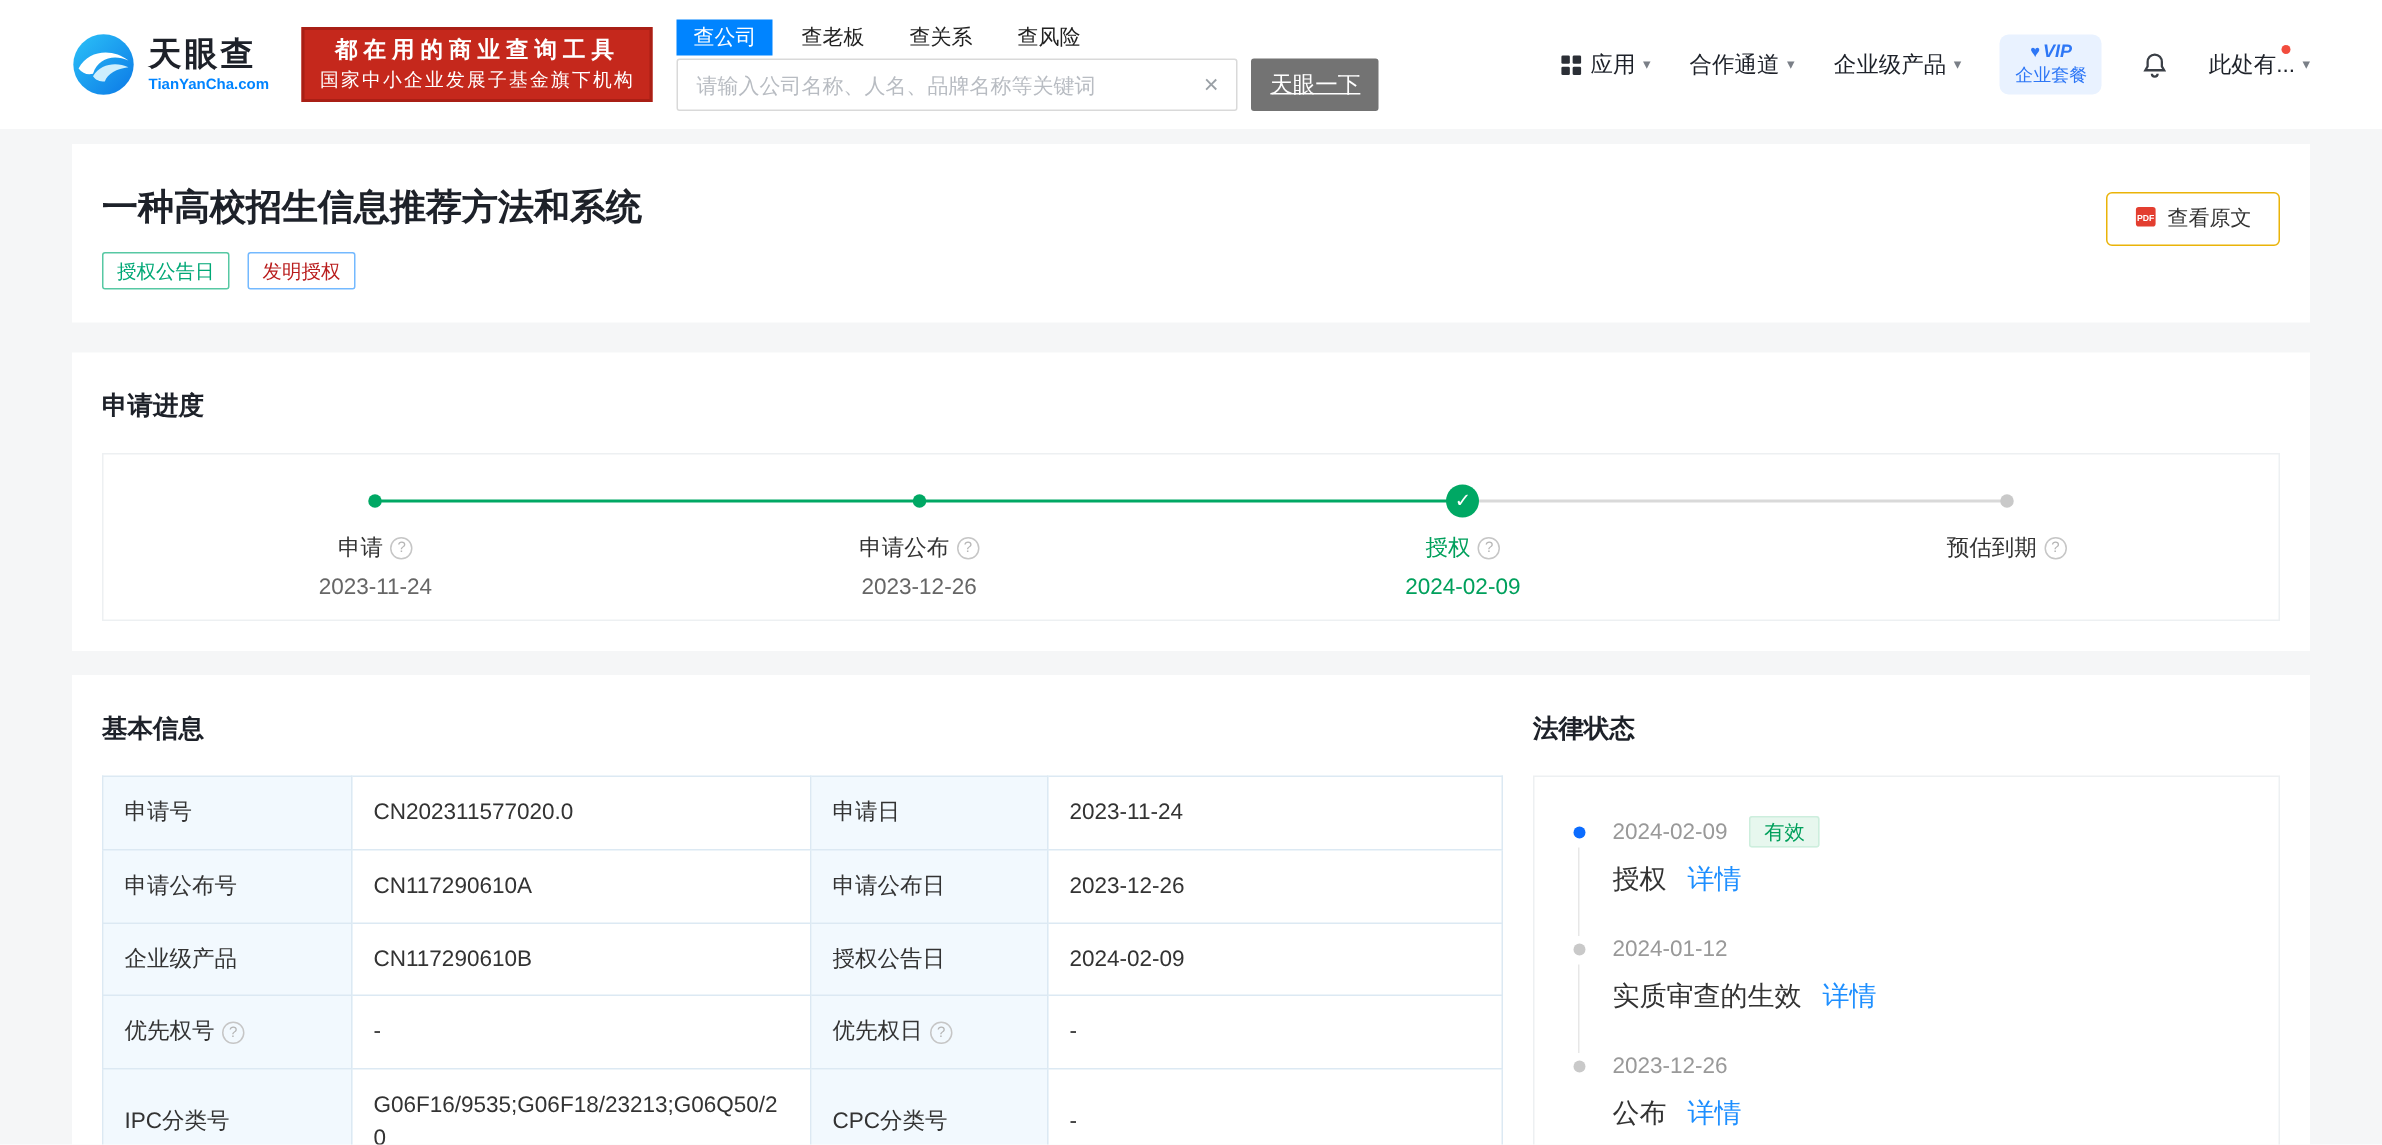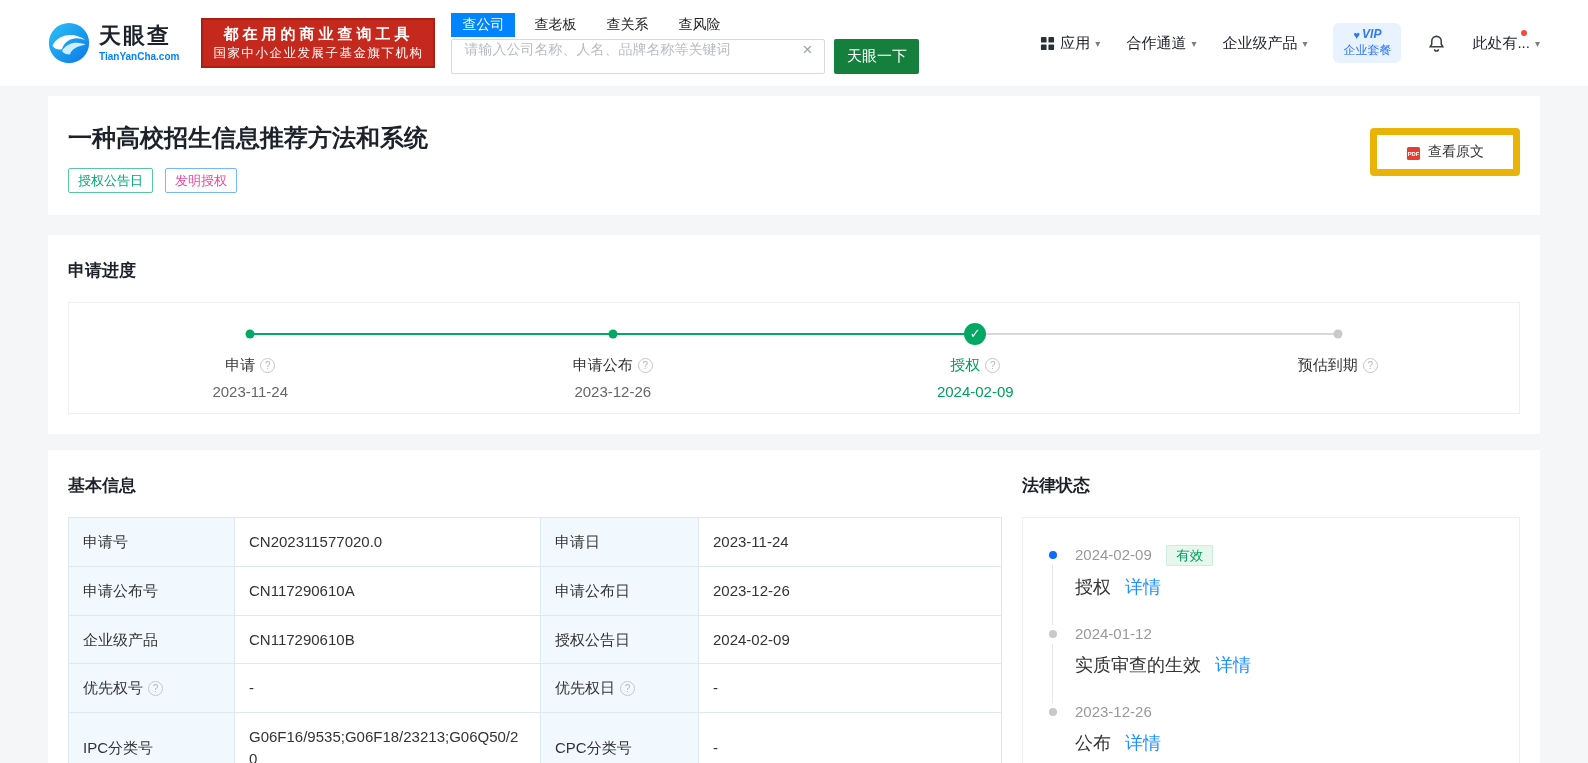--- a/index.html
+++ b/index.html
@@ -17,44 +17,44 @@
   .logo-cn { font-size:22px; font-weight:bold; color:#1d2129; letter-spacing:2px; line-height:1.1; }
   .logo-en { font-size:10px; color:#0084ff; font-weight:bold; margin-top:2px; }
   .banner { margin-left:22px; background:#c5281c; border:2px solid #a91f15; color:#fff; padding:4px 10px; text-align:center; }
   .banner-l1 { font-size:15px; font-weight:bold; letter-spacing:4px; line-height:1.35; }
   .banner-l2 { font-size:12.5px; letter-spacing:1.5px; line-height:1.35; }
   .search-area { margin-left:16px; display:flex; flex-direction:column; }
   .search-tabs { display:flex; align-items:center; height:26px; }
   .tab { font-size:14px; color:#222; margin-right:30px; cursor:pointer; padding:3px 0; }
   .tab.active { background:#0084ff; color:#fff; padding:3px 11px; margin-right:19px; }
   .search-bar { display:flex; margin-top:1px; }
-  .search-input-wrap { width:374px; height:35px; border:1px solid #d9d9d9; border-radius:2px; background:#fff; display:flex; align-items:flex-start; padding:0 10px; }
+  .search-input-wrap { width:374px; height:35px; border:1px solid #d9d9d9; border-radius:2px; background:#fff; display:flex; align-items:center; padding:0 10px; }
   .search-input { flex:1; border:none; outline:none; font-size:14px; color:#333; background:transparent; }
   .search-input::placeholder { color:#b8bcc2; }
   .clear-icon { color:#9aa0a6; font-size:17px; cursor:pointer; padding:0 2px; }
-  .search-btn { margin-left:9px; width:85px; height:35px; background:#15803d; color:#fff; border:none; border-radius:2px; font-size:15px; cursor:pointer; }
+  .search-btn { margin-left:9px; width:85px; height:35px; background:#737373; color:#fff; border:none; border-radius:2px; font-size:15px; cursor:pointer;text-decoration:underline; }
   .topnav { margin-left:auto; display:flex; align-items:center; gap:26px; font-size:15px; color:#1d2129; }
   .nav-item { display:flex; align-items:center; gap:5px; cursor:pointer; white-space:nowrap; }
   .caret { font-size:10px; color:#7a7f87; }
   .vip-badge { background:#e9f2ff; border-radius:6px; padding:4px 10px; color:#2e77f6; font-size:12px; line-height:1.3; display:flex; flex-direction:column; align-items:center; cursor:pointer; }
   .vip-l1 { font-weight:bold; font-style:italic; display:flex; gap:2px; align-items:center; }
   .vip-heart { font-size:11px; font-style:normal; }
   .bell-wrap { cursor:pointer; display:flex; }
   .nav-more { position:relative; }
   .red-dot { position:absolute; top:-4px; right:13px; width:6px; height:6px; border-radius:50%; background:#f24c3d; }
   
   main { padding:10px 48px 0; }
   .card { background:#fff; }
   .title-card { padding:26px 20px 22px; display:flex; justify-content:space-between; align-items:flex-start; }
   .page-title { margin:0; font-size:24px; color:#1d2129; font-weight:bold; }
   .tags { margin-top:14px; display:flex; gap:12px; }
   .tag { font-size:13px; padding:1px 9px; border-radius:2px; line-height:21px; background:#fff; }
   .tag-green { color:#00a876; border:1px solid #57c8a3; }
-  .tag-blue  { color:#ec4899; border:1px solid #74b9ff; }
-  .view-original { margin-top:6px; display:flex; align-items:flex-end; gap:7px; background:#fff; border:7px solid #eab308; border-radius:4px; padding:8px 29px; font-size:14px; color:#333; cursor:pointer; }
+  .tag-blue  { color:#b91c1c; border:1px solid #74b9ff; }
+  .view-original { margin-top:6px; display:flex; align-items:flex-start; gap:7px; background:#fff; border:1px solid #eab308; border-radius:4px; padding:8px 18px; font-size:14px; color:#333; cursor:pointer; }
   .section-title { margin:0; font-size:17px; color:#1d2129; font-weight:bold; }
   .progress-card { margin-top:20px; padding:24px 20px 20px; }
   .timeline-box { margin-top:20px; border:1px solid #edf0f2; position:relative; height:112px; }
   .track { position:absolute; top:30px; height:2px; }
   .track-green { left:12.5%; width:50%; background:#00a864; }
   .track-gray  { left:62.5%; width:25%; background:#d9d9d9; }
   .steps { display:flex; height:100%; }
   .step { width:25%; position:relative; text-align:center; padding-top:53px; }
   .dot { position:absolute; top:31px; left:50%; transform:translate(-50%,-50%); border-radius:50%; }
   .dot-done   { width:9px; height:9px; background:#00a864; }

